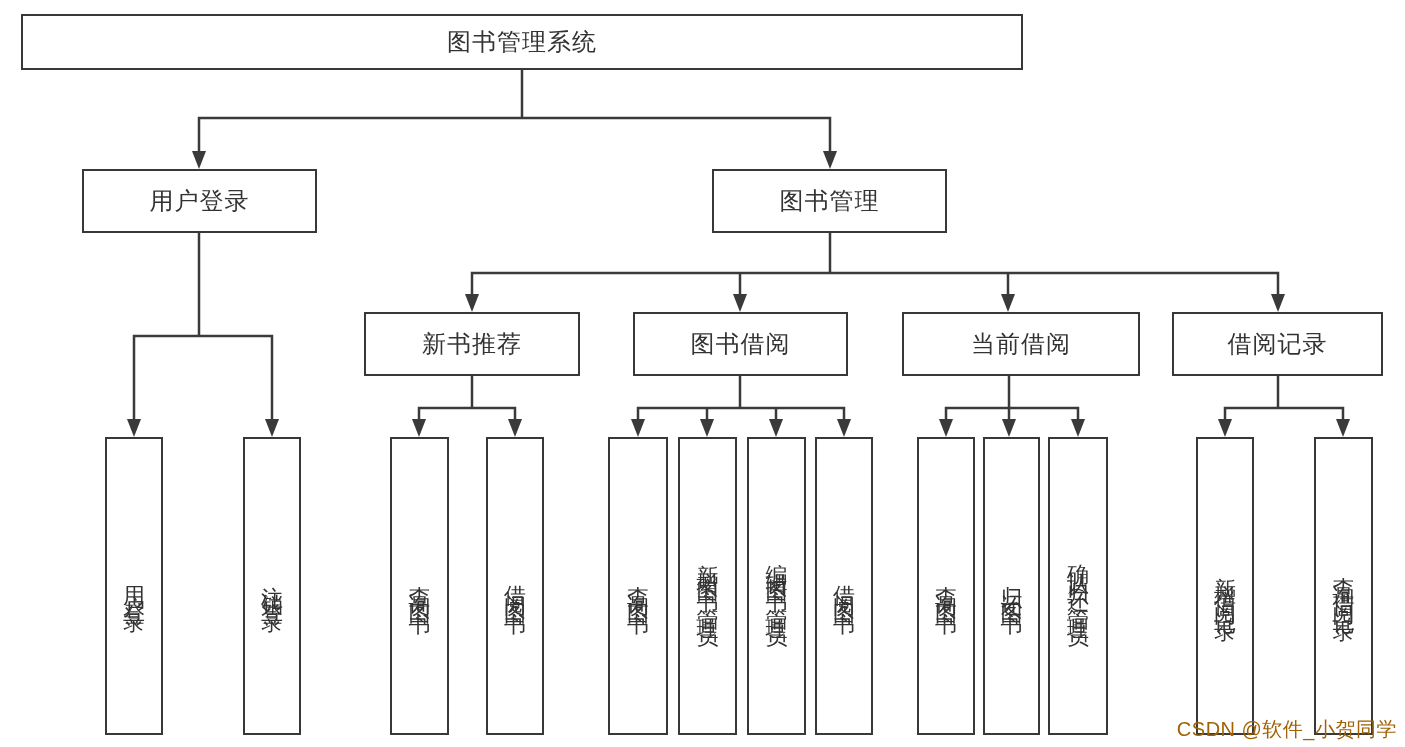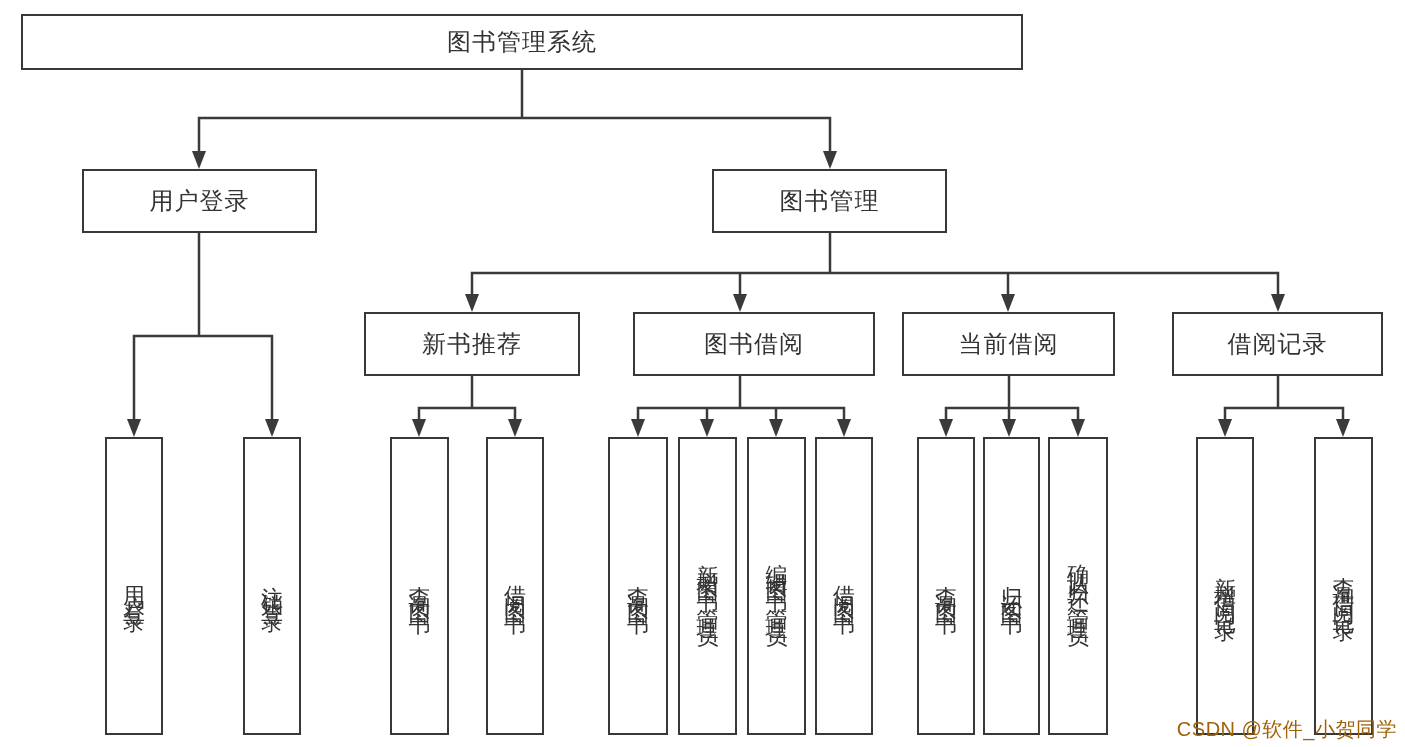--- a/index.html
+++ b/index.html
@@ -126,24 +126,24 @@
   <div class="node h" style="left:82px; top:169px; width:235px; height:64px;">
     <span>用户登录</span>
   </div>
   <div class="node h" style="left:364px; top:312px; width:216px; height:64px;">
     <span>新书推荐</span>
   </div>
 
   <div class="node h" style="left:712px; top:169px; width:235px; height:64px;">
     <span>图书管理</span>
   </div>
-  <div class="node h" style="left:633px; top:312px; width:242px; height:64px;">
+  <div class="node h" style="left:633px; top:312px; width:215px; height:64px;">
     <span>图书借阅</span>
   </div>
-  <div class="node h" style="left:902px; top:312px; width:213px; height:64px;">
+  <div class="node h" style="left:902px; top:312px; width:238px; height:64px;">
     <span>当前借阅</span>
   </div>
   <div class="node h" style="left:1172px; top:312px; width:211px; height:64px;">
     <span>借阅记录</span>
   </div>
 
   <div class="node v" style="left:105px; top:437px; width:58px; height:298px;">
     <span>用户登录</span>
   </div>
   <div class="node v" style="left:243px; top:437px; width:58px; height:298px;">

